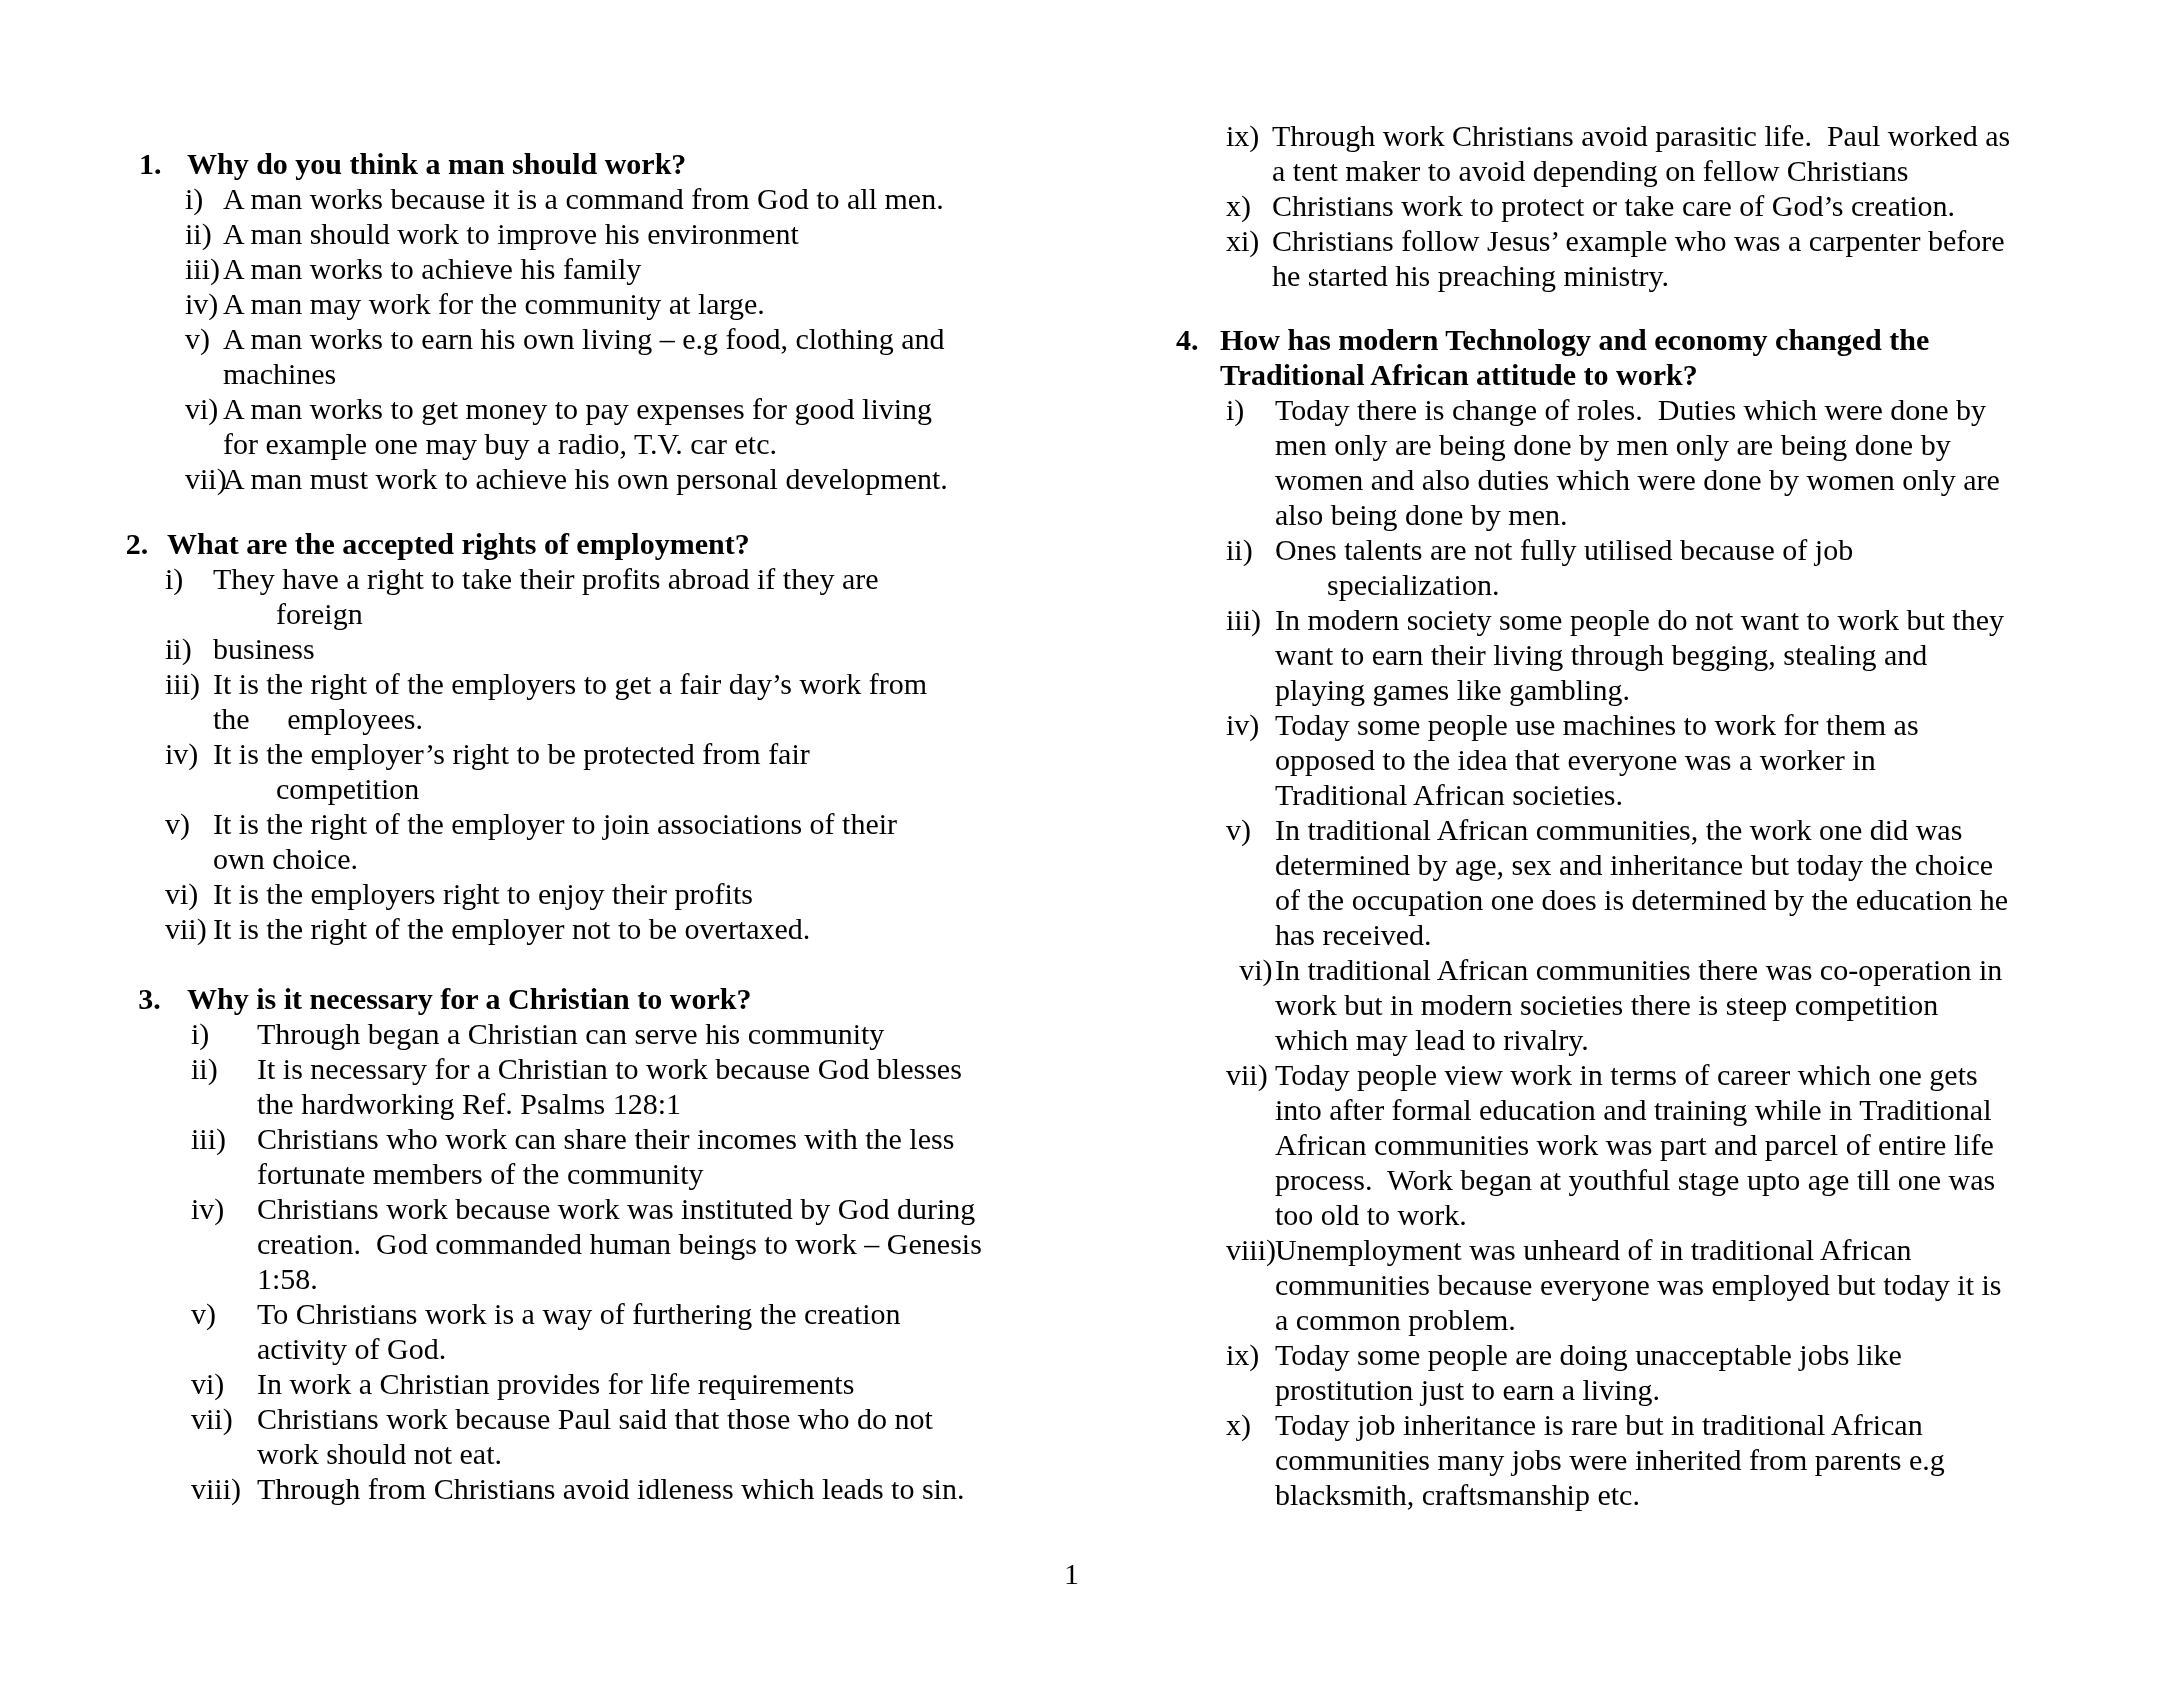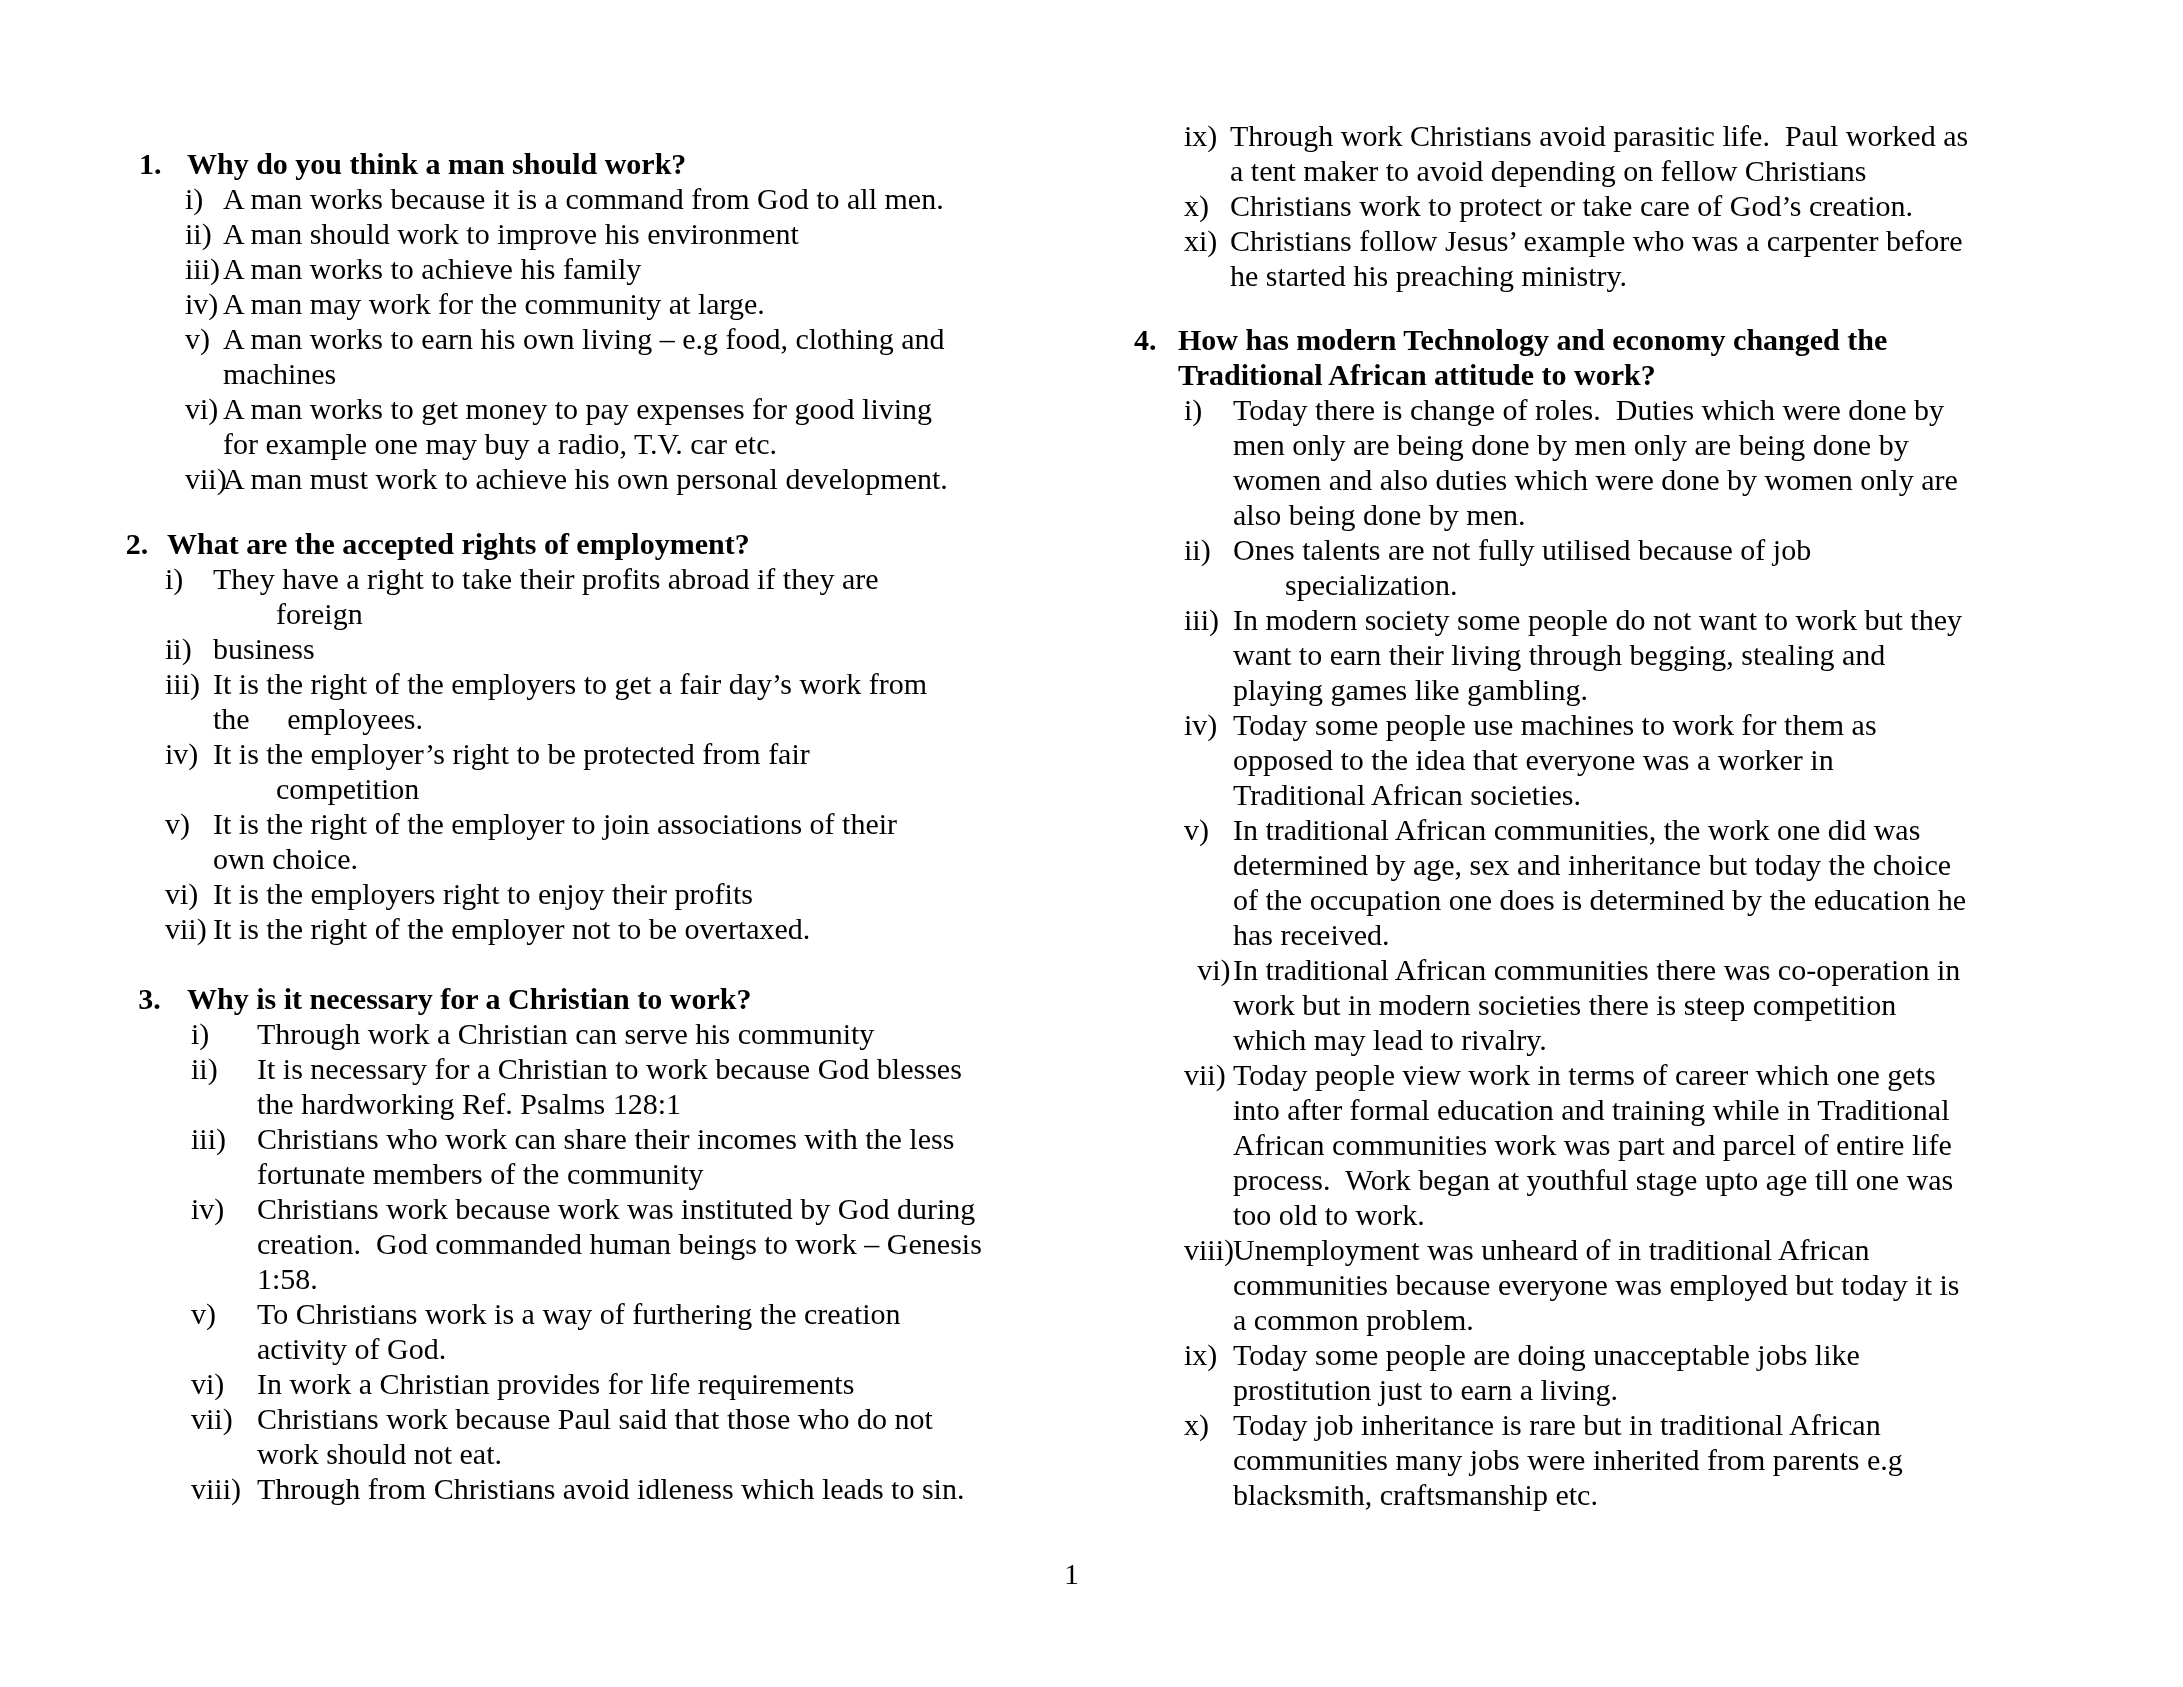--- a/index.html
+++ b/index.html
@@ -9,21 +9,21 @@
     height: 1687px;
     background: #ffffff;
     font-family: "Liberation Serif", serif;
     font-size: 30px;
     line-height: 35px;
     color: #000000;
     overflow: hidden;
   }
   .col { position: absolute; }
   .col-left  { left: 129px;  top: 146px; width: 966px; }
-  .col-right { left: 1134px; top: 118px; width: 1006px; }
+  .col-right { left: 1176px; top: 118px; width: 1006px; }
 
   .sec-1  { --hnum: 10px; --htext: 58px;  --inum: 56px; --itext: 94px; }
   .sec-2  { --hnum: -3.3px; --htext: 38px;  --inum: 36px; --itext: 84px; margin-top: 30px; }
   .sec-3  { --hnum: 9.3px; --htext: 58px;  --inum: 62px; --itext: 128px; margin-top: 35px; }
   .sec-3c { --inum: 50px; --itext: 96px; }
   .sec-4  { --hnum: 0px;  --htext: 44px;  --inum: 50px; --itext: 99px; margin-top: 29px; }
 
   .head { position: relative; }
   .hnum { position: absolute; left: var(--hnum); font-weight: bold; }
   .htext { margin-left: var(--htext); font-weight: bold; white-space: pre-line; }
@@ -158,21 +158,21 @@
 
     <div class="sec sec-3">
       <div class="head">
         <span class="hnum">3.</span>
         <div class="htext">Why is it necessary for a Christian to work?</div>
       </div>
       <div class="items">
           <div class="item">
             <span class="inum">i)</span>
             <div class="itext">
-              <div class="iline">Through work a Christian can serve his community</div>
+              <div class="iline">Through began a Christian can serve his community</div>
             </div>
           </div>
           <div class="item">
             <span class="inum">ii)</span>
             <div class="itext">
               <div class="iline">It is necessary for a Christian to work because God blesses</div>
               <div class="iline">the hardworking Ref. Psalms 128:1</div>
             </div>
           </div>
           <div class="item">

